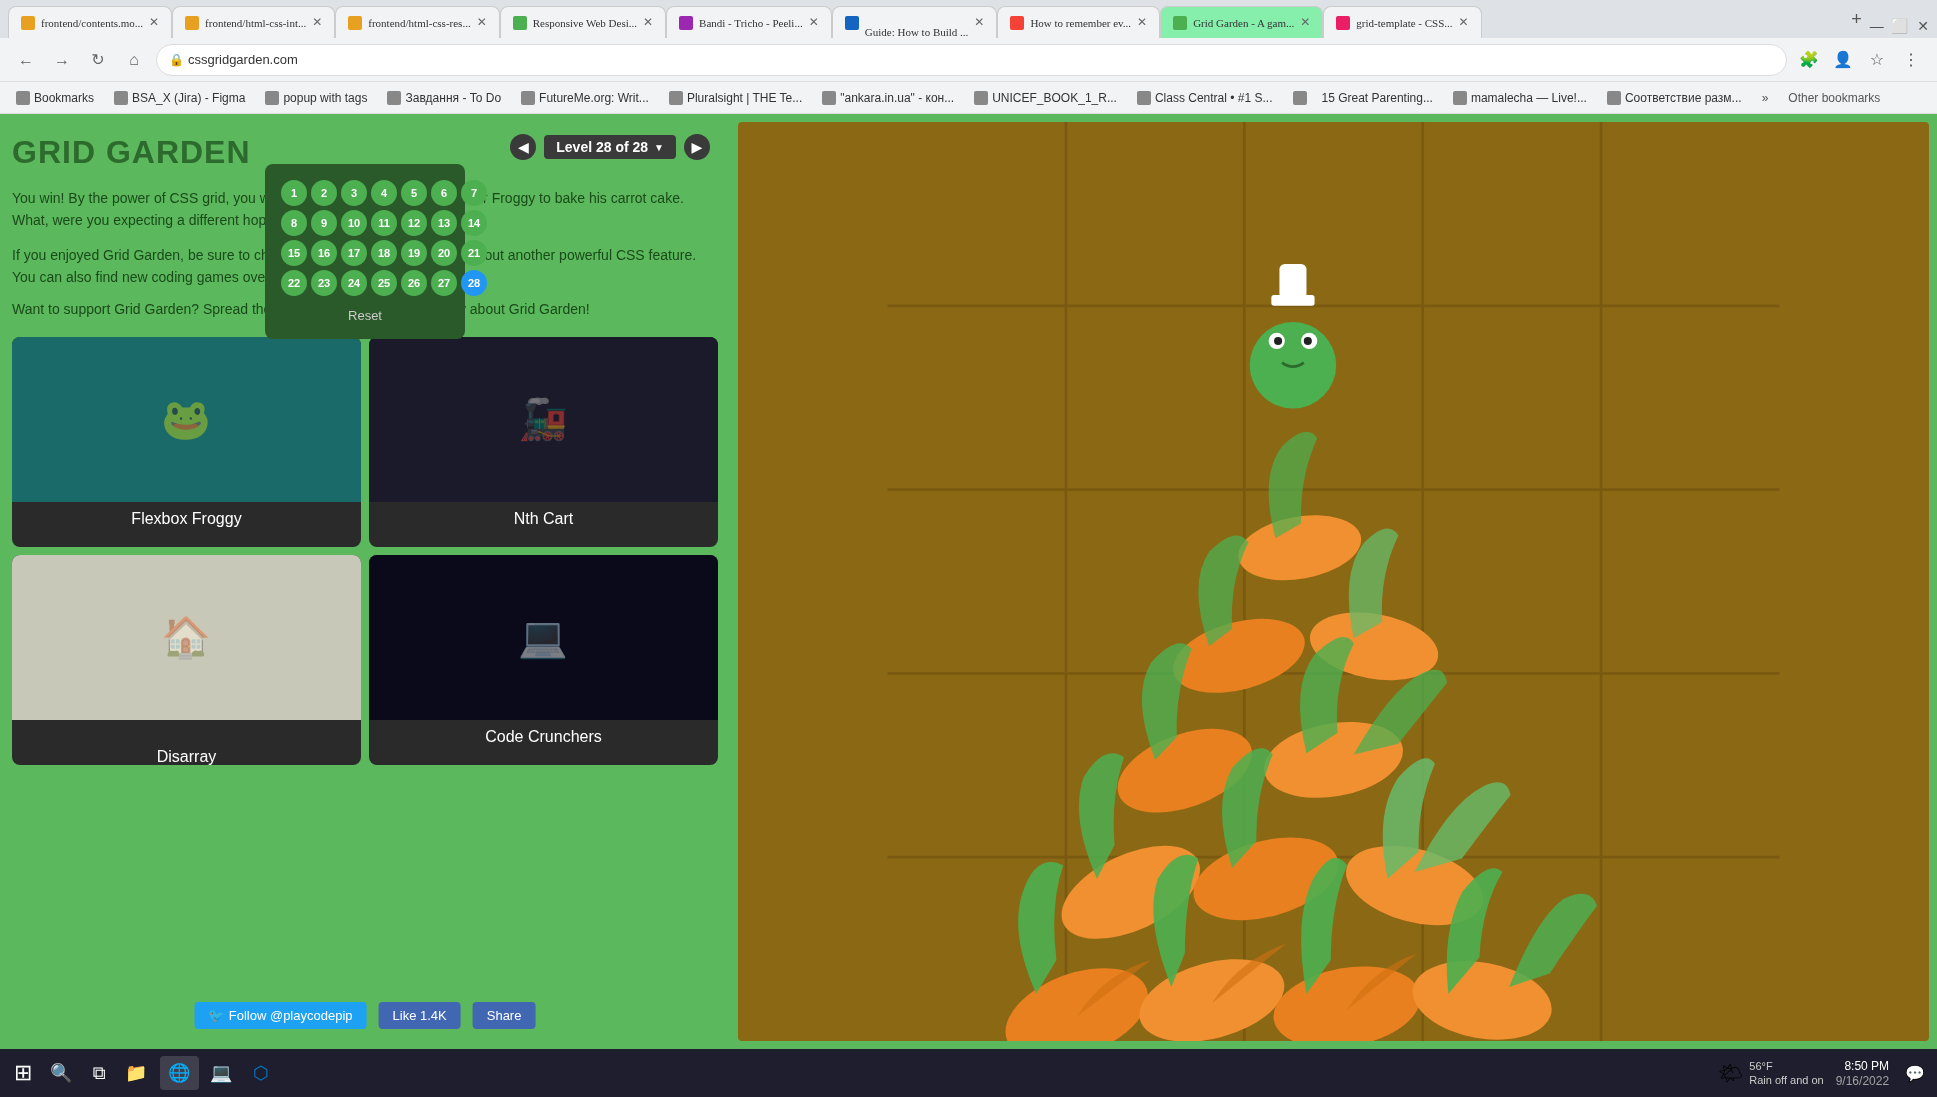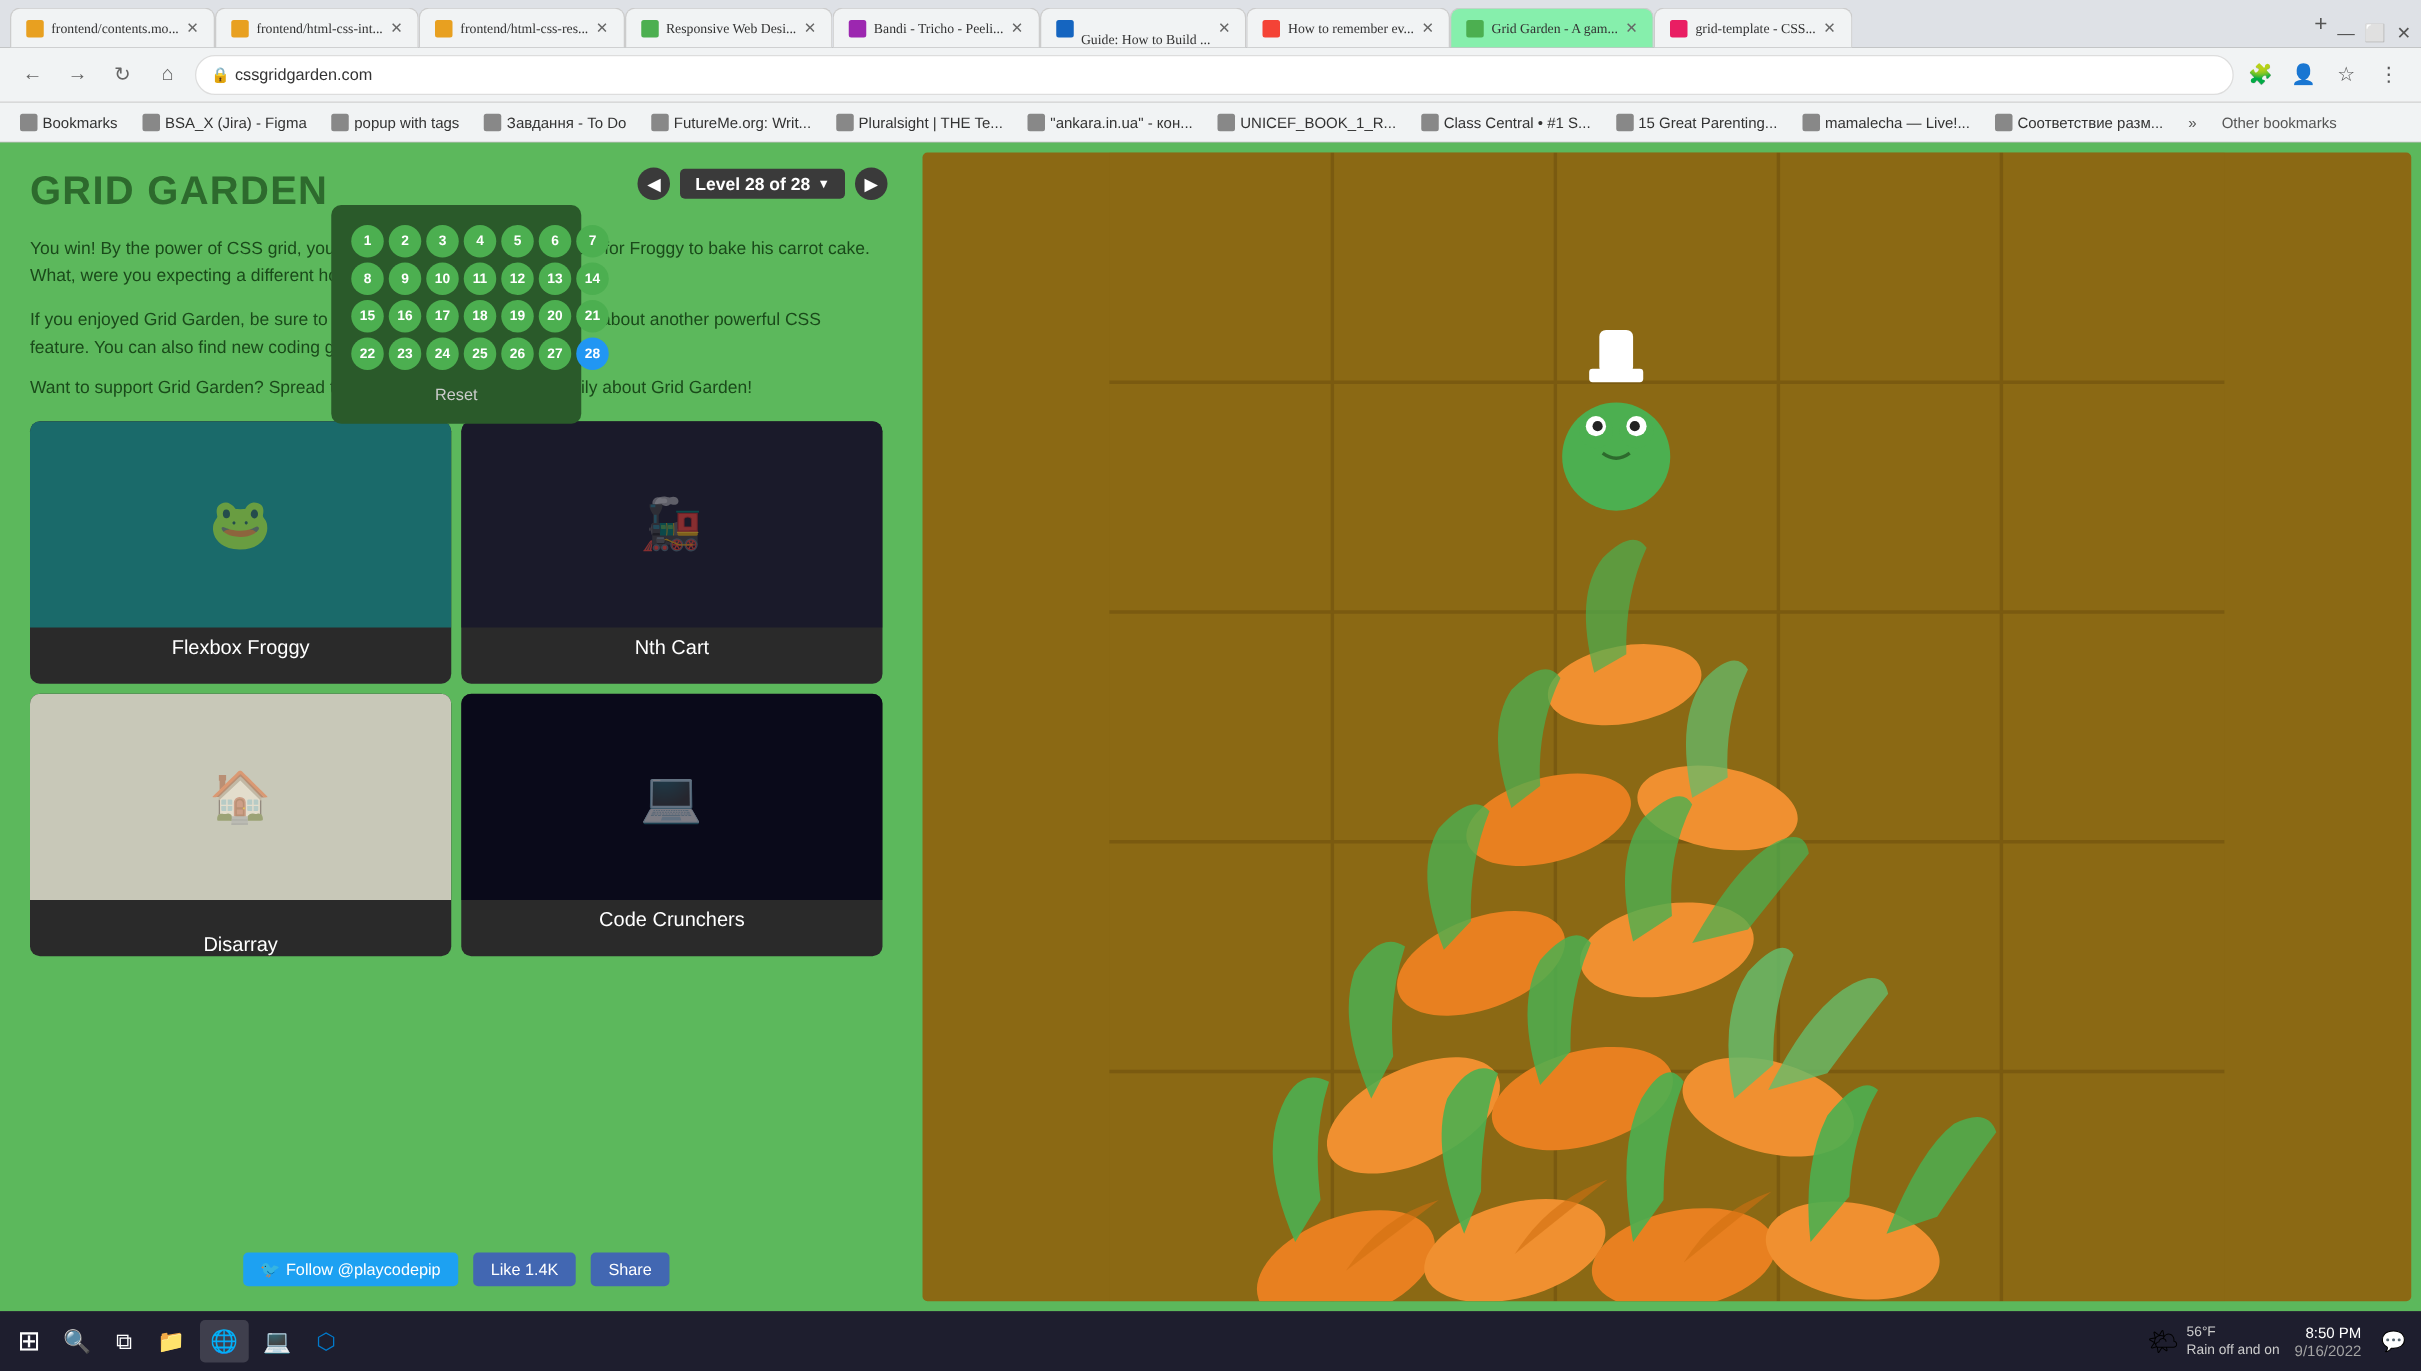--- a/index.html
+++ b/index.html
@@ -21,21 +21,21 @@
     .nav-right { display: flex; align-items: center; gap: 6px; }
     .nav-icon-btn { background: none; border: none; font-size: 16px; color: #555; cursor: pointer; width: 28px; height: 28px; display: flex; align-items: center; justify-content: center; border-radius: 50%; }
 
     .bookmarks-bar { background: #f1f3f4; height: 32px; display: flex; align-items: center; padding: 0 8px; gap: 4px; border-bottom: 1px solid #ddd; overflow: hidden; }
     .bookmark-item { display: flex; align-items: center; gap: 4px; padding: 2px 8px; border-radius: 4px; font-size: 12px; color: #333; cursor: pointer; white-space: nowrap; }
 
     
     .main-content { flex: 1; background: #5cb85c; display: flex; position: relative; overflow: hidden; }
 
     
-    .left-panel { width: 730px; padding: 20px 24px; color: #fff; position: relative; overflow: hidden; }
+    .left-panel { width: 730px; padding: 20px 12px; color: #fff; position: relative; overflow: hidden; }
     .game-title { font-size: 32px; font-weight: bold; color: #2d6a2d; margin-bottom: 16px; letter-spacing: 1px; }
     .win-text { font-size: 14px; line-height: 1.6; color: #1a4a1a; margin-bottom: 12px; }
     .win-text a { color: #1a4a1a; text-decoration: underline; cursor: pointer; }
     .spread-text { font-size: 14px; color: #1a4a1a; margin-bottom: 20px; }
 
     
     .level-selector { display: flex; align-items: center; gap: 8px; margin-bottom: 20px; position: absolute; top: 20px; right: 20px; }
     .level-btn { background: #3a3a3a; border: none; color: white; width: 26px; height: 26px; border-radius: 50%; cursor: pointer; display: flex; align-items: center; justify-content: center; font-size: 14px; }
     .level-dropdown { background: #4a4a4a; color: white; border: none; padding: 4px 12px; border-radius: 4px; font-size: 14px; cursor: pointer; display: flex; align-items: center; gap: 6px; font-weight: bold; }
 
@@ -176,21 +176,21 @@
         <div class="bookmark-item">
           <span style="width:14px;height:14px;border-radius:2px;background:#888;flex-shrink:0;display:inline-block;"></span>
           <span style="font-size:12px;">UNICEF_BOOK_1_R...</span>
         </div>
         <div class="bookmark-item">
           <span style="width:14px;height:14px;border-radius:2px;background:#888;flex-shrink:0;display:inline-block;"></span>
           <span style="font-size:12px;">Class Central • #1 S...</span>
         </div>
         <div class="bookmark-item">
           <span style="width:14px;height:14px;border-radius:2px;background:#888;flex-shrink:0;display:inline-block;"></span>
-          <span style="font-size:12px;">15 Great Parenting...</span>
+          <span style="font-size:12px;margin-left:11px;">15 Great Parenting...</span>
         </div>
         <div class="bookmark-item">
           <span style="width:14px;height:14px;border-radius:2px;background:#888;flex-shrink:0;display:inline-block;"></span>
           <span style="font-size:12px;">mamalecha — Live!...</span>
         </div>
         <div class="bookmark-item">
           <span style="width:14px;height:14px;border-radius:2px;background:#888;flex-shrink:0;display:inline-block;"></span>
           <span style="font-size:12px;">Соответствие разм...</span>
         </div>
       </div>

